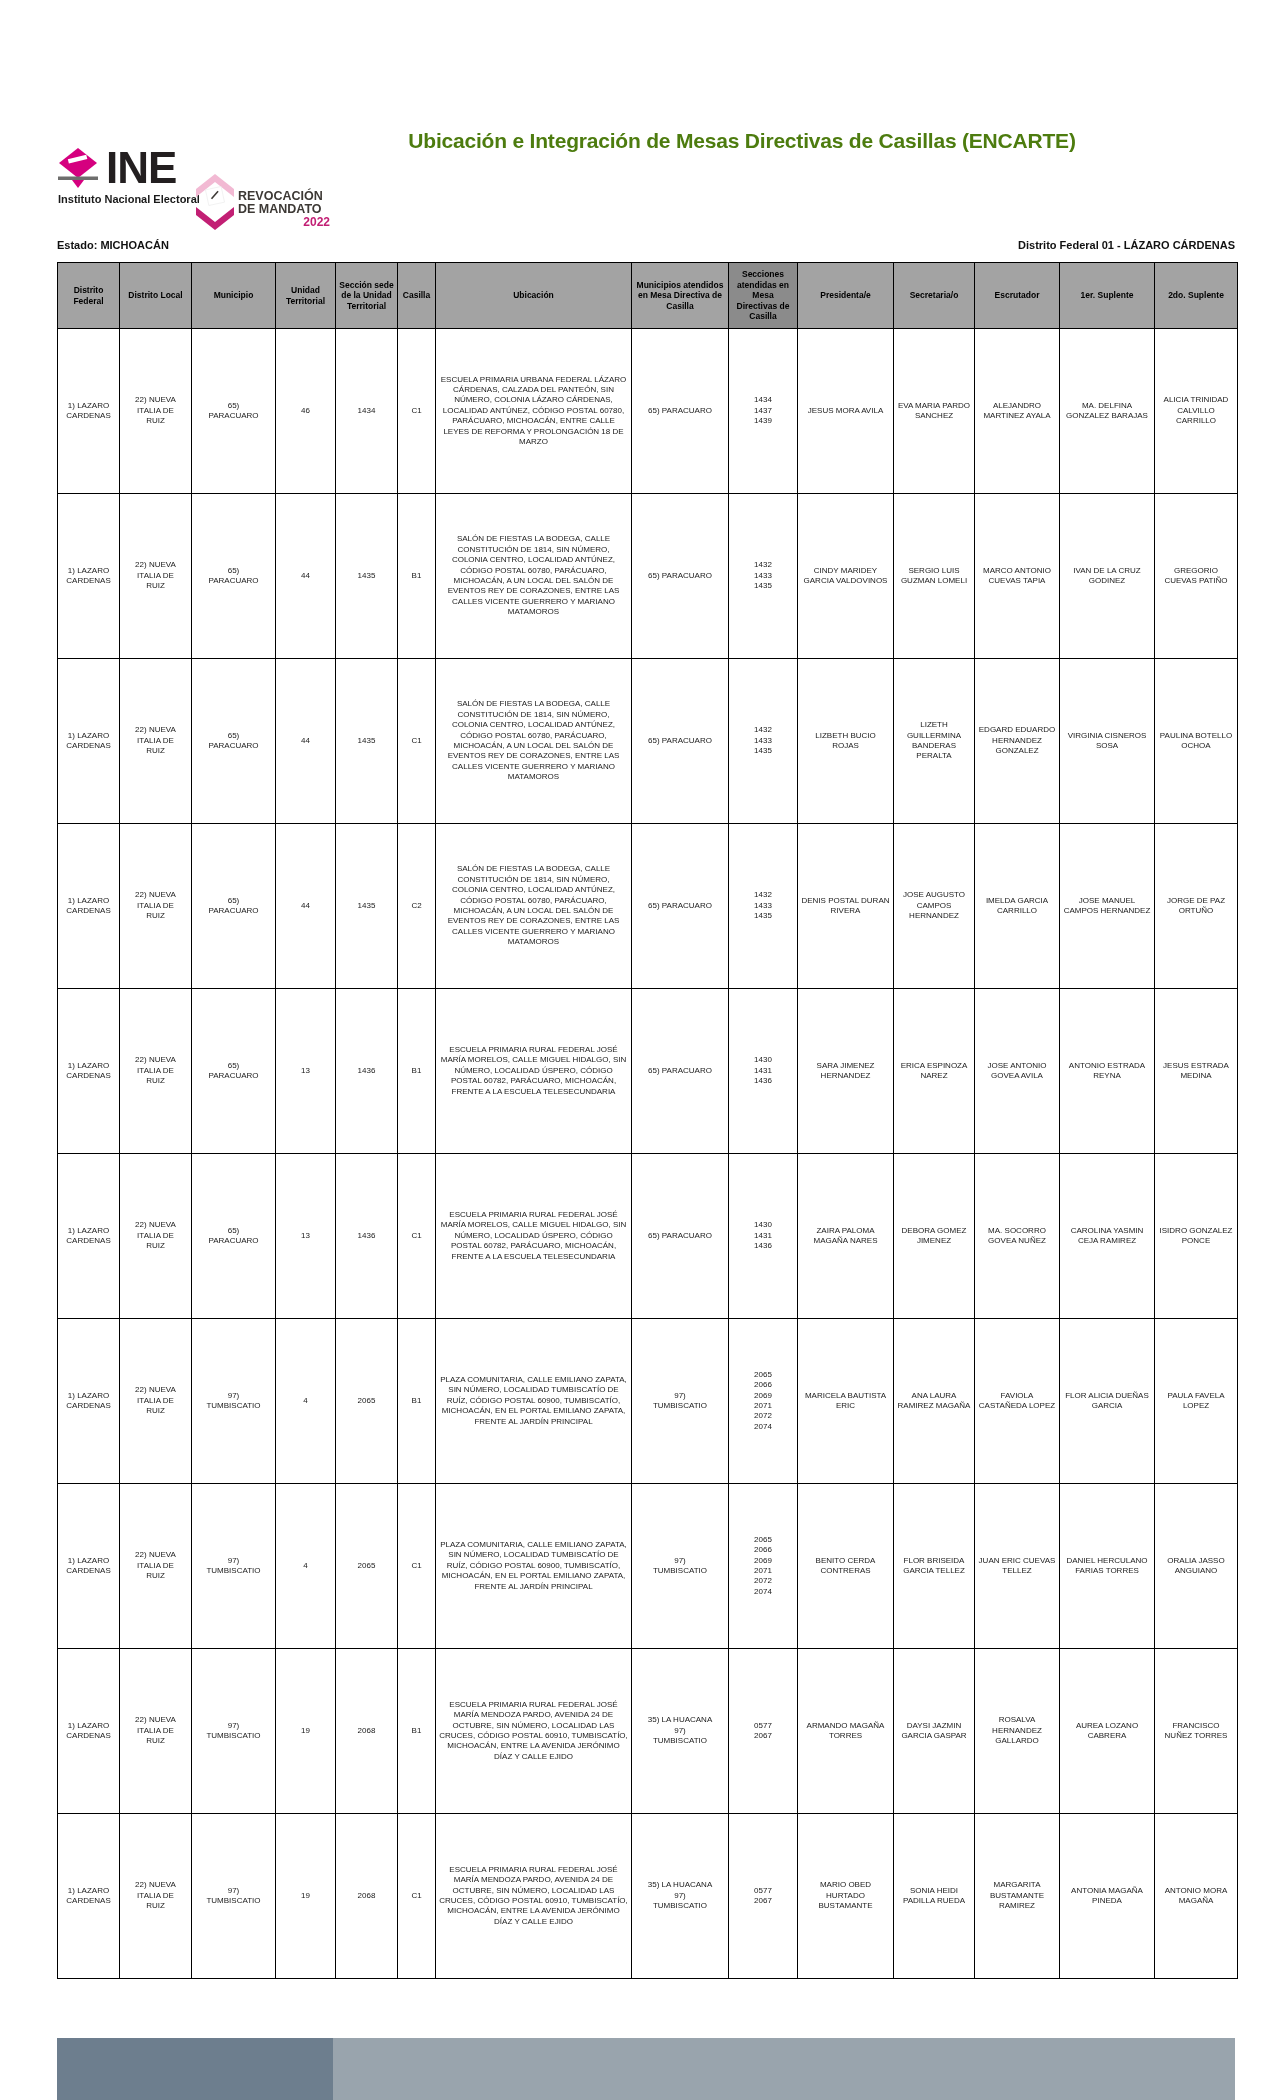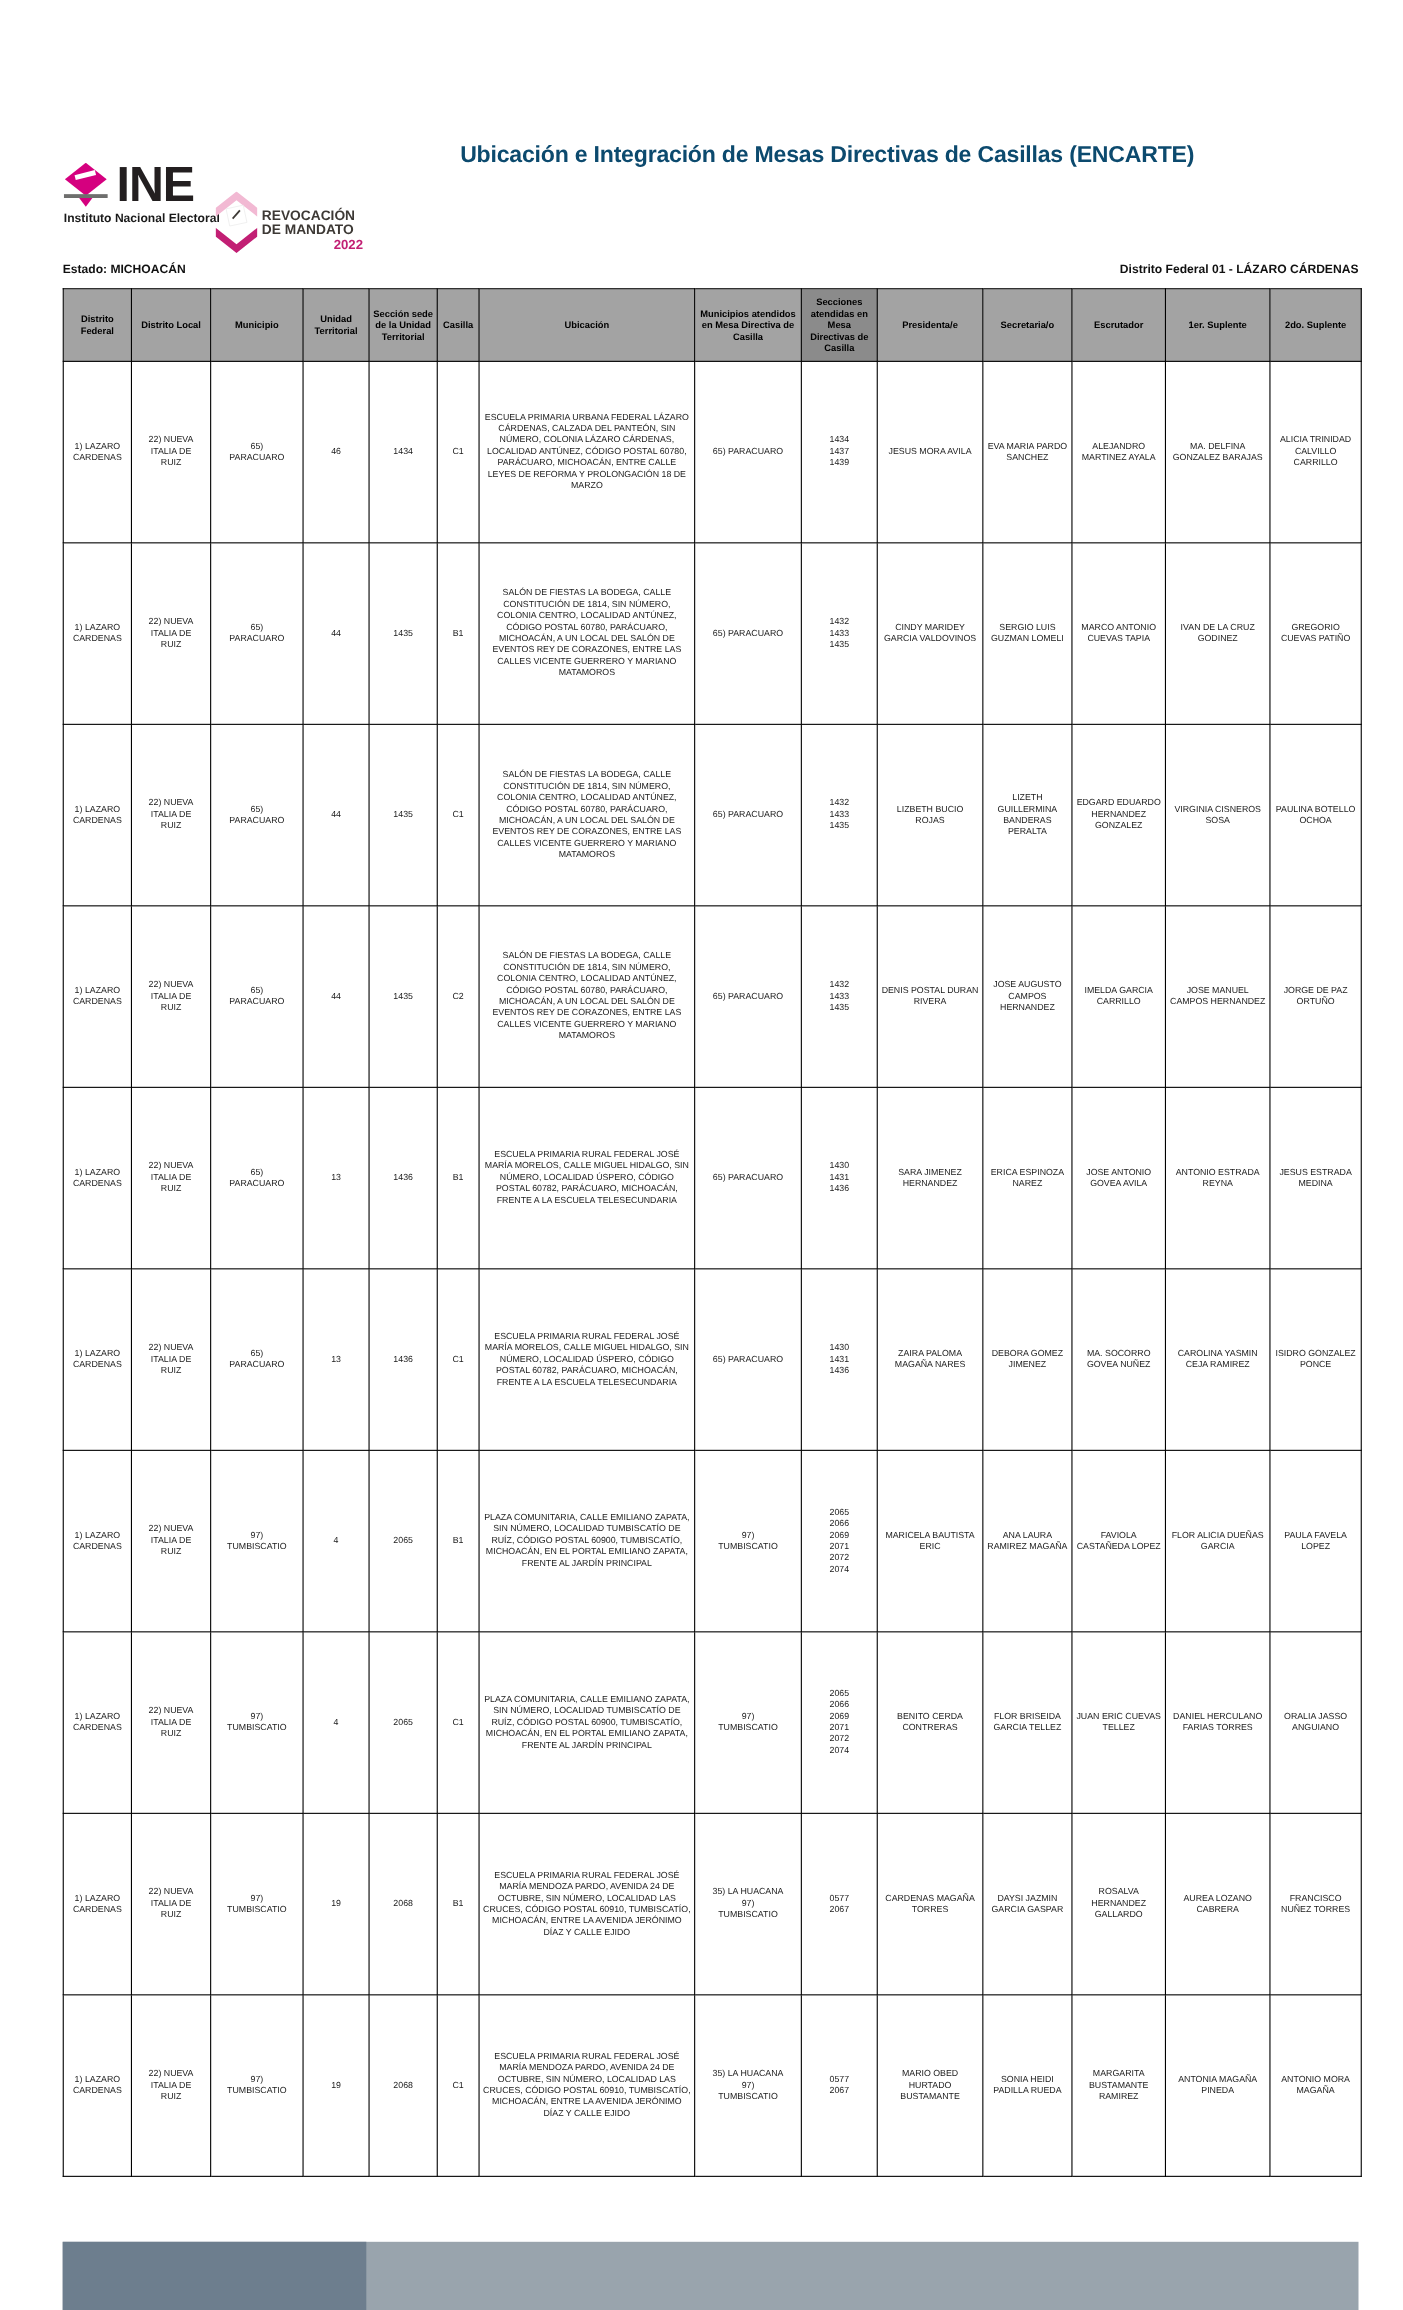--- a/index.html
+++ b/index.html
@@ -2,22 +2,22 @@
 <html><head>
 <meta charset="utf-8">
 <style>
   * { margin:0; padding:0; box-sizing:border-box; }
   html,body { background:#fff; }
   body {
     width:1275px; height:2100px; position:relative;
     font-family:"Liberation Sans", sans-serif; color:#141414; overflow:hidden;
   }
   .title {
-    position:absolute; left:257px; top:129px; width:990px;
-    text-align:center; font-size:21px; font-weight:bold; color:#0c4a6e;
+    position:absolute; left:247px; top:129px; width:990px;
+    text-align:center; font-size:21px; font-weight:bold; color:#4d7c0f;
     letter-spacing:-0.2px;
   }
   
   .ine-logo { position:absolute; left:58px; top:148px; }
   .ine-row { display:flex; align-items:flex-start; }
   .ine-wordmark {
     font-size:44px; font-weight:bold; line-height:0.92;
     letter-spacing:-1px; color:#231f20; margin-left:8px; transform:scaleY(1.02);
   }
   .ine-sub { font-size:11px; font-weight:bold; color:#1a1a1a; margin-top:3px; white-space:nowrap; }
@@ -328,21 +328,21 @@
 TUMBISCATIO</td>
           <td>19</td>
           <td>2068</td>
           <td>B1</td>
           <td>ESCUELA PRIMARIA RURAL FEDERAL JOSÉ MARÍA MENDOZA PARDO, AVENIDA 24 DE OCTUBRE, SIN NÚMERO, LOCALIDAD LAS CRUCES, CÓDIGO POSTAL 60910, TUMBISCATÍO, MICHOACÁN, ENTRE LA AVENIDA JERÓNIMO DÍAZ Y CALLE EJIDO</td>
           <td>35) LA HUACANA
 97)
 TUMBISCATIO</td>
           <td>0577
 2067</td>
-          <td>CARDENAS MAGAÑA TORRES</td>
+          <td>ARMANDO MAGAÑA TORRES</td>
           <td>DAYSI JAZMIN GARCIA GASPAR</td>
           <td>ROSALVA HERNANDEZ GALLARDO</td>
           <td>AUREA LOZANO CABRERA</td>
           <td>FRANCISCO NUÑEZ TORRES</td>
         </tr>
         <tr>
           <td>1) LAZARO
 CARDENAS</td>
           <td>22) NUEVA
 ITALIA DE

